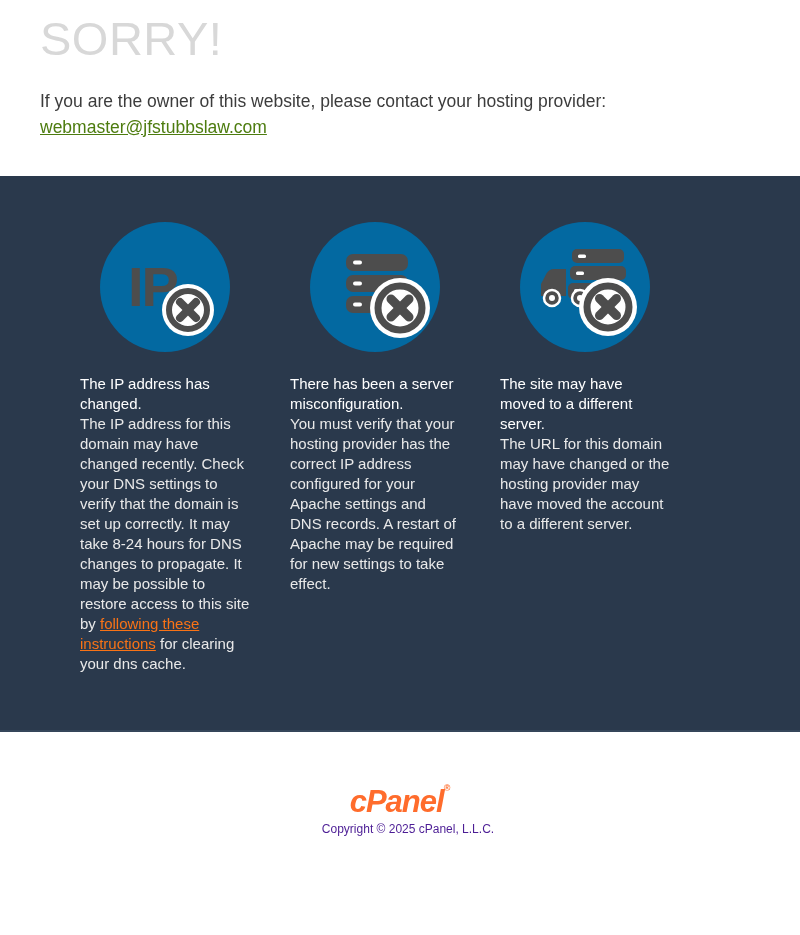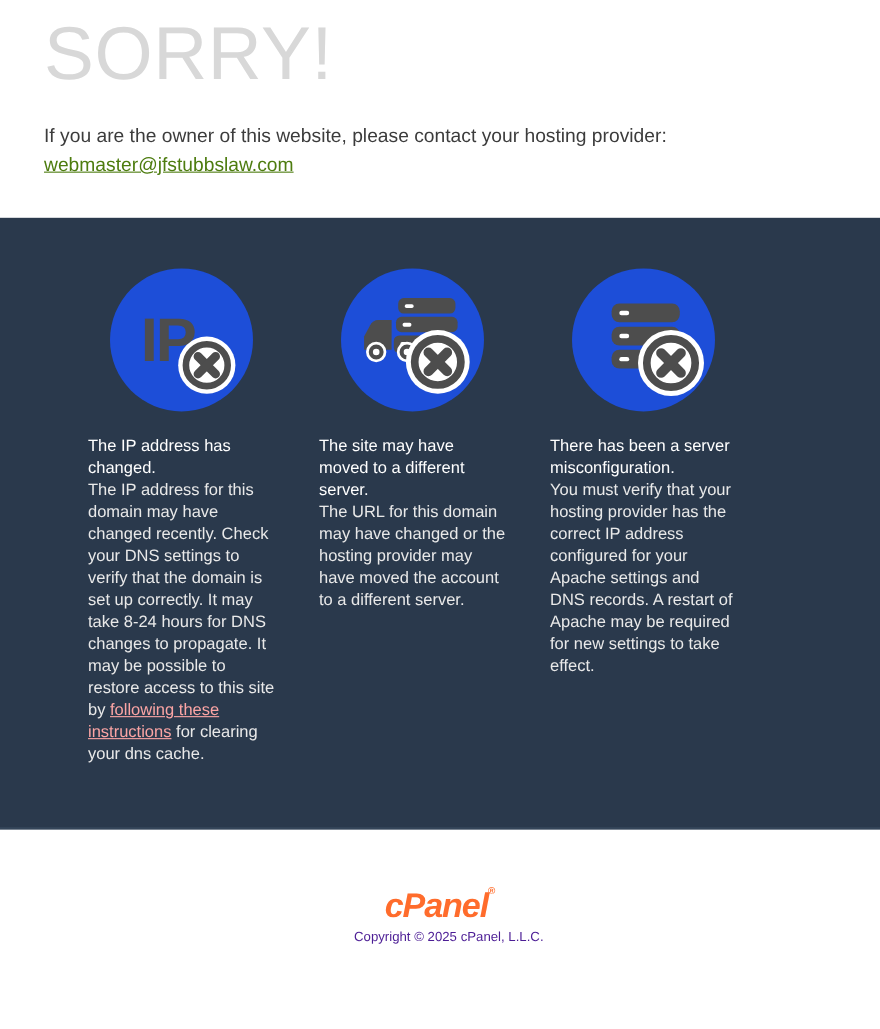--- a/index.html
+++ b/index.html
@@ -5,21 +5,21 @@
   * { box-sizing: border-box; }
   html, body {
     margin: 0; padding: 0;
     width: 800px; height: 935px;
     background: #ffffff;
     font-family: "Liberation Sans", "DejaVu Sans", sans-serif;
   }
   
   .top-section { padding: 14px 40px 0 40px; }
   .sorry-title {
-    font-size: 68px;
+    font-size: 47px;
     font-weight: 400;
     color: #d8d8d8;
     margin: 0 0 26px 0;
     letter-spacing: 0.5px;
     line-height: 1.05;
   }
   .intro {
     font-size: 17.5px;
     color: #3c3c3c;
     line-height: 1.45;
@@ -51,39 +51,39 @@
     margin-left: 60px;
     padding-top: 46px;
   }
   .col {
     width: 210px;
     padding: 0 20px;
   }
   .icon-circle {
     width: 130px; height: 130px;
     border-radius: 50%;
-    background: #1d4ed8;
+    background: #0369a1;
     margin: 0 auto;
     display: flex; align-items: center; justify-content: center;
   }
   .col-heading {
     margin: 22px 0 0 0;
     font-size: 15px;
     font-weight: normal;
     color: #ffffff;
     line-height: 20px;
   }
   .col-body {
     margin: 0;
     font-size: 15px;
     color: #e9e9e9;
     line-height: 20px;
   }
   .col-link {
-    color: #fca5a5;
+    color: #f97316;
     text-decoration: underline;
   }
   
   .footer {
     text-align: center;
     padding-top: 54px;
   }
   .cpanel-logo {
     display: inline-block;
     font-size: 31px;
@@ -132,20 +132,39 @@
           <line x1="96" y1="80" x2="80" y2="96" stroke="#4d4d4d" stroke-width="8" stroke-linecap="round"></line>
         </svg>
       </div>
       <h3 class="col-heading">The IP address has changed.</h3>
       <p class="col-body"><span>The IP address for this domain may have changed recently. Check your DNS settings to verify that the domain is set up correctly. It may take 8-24 hours for DNS changes to propagate. It may be possible to restore access to this site by </span><a class="col-link" href="#">following these instructions</a><span> for clearing your dns cache.</span></p>
     </div>
 
     <div class="col">
       <div class="icon-circle">
         <svg width="130" height="130" viewBox="0 0 130 130" aria-hidden="true">
+          <rect x="36" y="32" width="62" height="17" rx="7" fill="#4d4d4d"></rect>
+          <rect x="36" y="53" width="62" height="17" rx="7" fill="#4d4d4d"></rect>
+          <rect x="36" y="74" width="62" height="17" rx="7" fill="#4d4d4d"></rect>
+          <rect x="43" y="38.5" width="9" height="4" rx="2" fill="#ffffff"></rect>
+          <rect x="43" y="59.5" width="9" height="4" rx="2" fill="#ffffff"></rect>
+          <rect x="43" y="80.5" width="9" height="4" rx="2" fill="#ffffff"></rect>
+          <circle cx="90" cy="86" r="30" fill="#ffffff"></circle>
+          <circle cx="90" cy="86" r="22" fill="#ffffff" stroke="#4d4d4d" stroke-width="7"></circle>
+          <line x1="81" y1="77" x2="99" y2="95" stroke="#4d4d4d" stroke-width="9" stroke-linecap="round"></line>
+          <line x1="99" y1="77" x2="81" y2="95" stroke="#4d4d4d" stroke-width="9" stroke-linecap="round"></line>
+        </svg>
+      </div>
+      <h3 class="col-heading">There has been a server misconfiguration.</h3>
+      <p class="col-body">You must verify that your hosting provider has the correct IP address configured for your Apache settings and DNS records. A restart of Apache may be required for new settings to take effect.</p>
+    </div>
+
+    <div class="col">
+      <div class="icon-circle">
+        <svg width="130" height="130" viewBox="0 0 130 130" aria-hidden="true">
           <rect x="52" y="27" width="52" height="14" rx="5" fill="#4d4d4d"></rect>
           <rect x="50" y="44" width="56" height="14" rx="5" fill="#4d4d4d"></rect>
           <rect x="48" y="61" width="58" height="16" rx="5" fill="#4d4d4d"></rect>
           <rect x="58" y="32.5" width="8" height="3.5" rx="1.5" fill="#ffffff"></rect>
           <rect x="56" y="49.5" width="8" height="3.5" rx="1.5" fill="#ffffff"></rect>
           <rect x="54" y="67" width="8" height="3.5" rx="1.5" fill="#ffffff"></rect>
           <path d="M46 74 L46 47 L34 47 c-3.5 0 -6 1.8 -7.5 4.6 L21 62 L21 74 Z" fill="#4d4d4d"></path>
           <circle cx="32" cy="76" r="8" fill="#4d4d4d" stroke="#ffffff" stroke-width="2.5"></circle>
           <circle cx="32" cy="76" r="3" fill="#ffffff"></circle>
           <circle cx="60" cy="76" r="8" fill="#4d4d4d" stroke="#ffffff" stroke-width="2.5"></circle>
@@ -153,38 +172,19 @@
           <circle cx="88" cy="85" r="29" fill="#ffffff"></circle>
           <circle cx="88" cy="85" r="21" fill="#ffffff" stroke="#4d4d4d" stroke-width="7"></circle>
           <line x1="79.5" y1="76.5" x2="96.5" y2="93.5" stroke="#4d4d4d" stroke-width="9" stroke-linecap="round"></line>
           <line x1="96.5" y1="76.5" x2="79.5" y2="93.5" stroke="#4d4d4d" stroke-width="9" stroke-linecap="round"></line>
         </svg>
       </div>
       <h3 class="col-heading">The site may have moved to a different server.</h3>
       <p class="col-body">The URL for this domain may have changed or the hosting provider may have moved the account to a different server.</p>
     </div>
 
-    <div class="col">
-      <div class="icon-circle">
-        <svg width="130" height="130" viewBox="0 0 130 130" aria-hidden="true">
-          <rect x="36" y="32" width="62" height="17" rx="7" fill="#4d4d4d"></rect>
-          <rect x="36" y="53" width="62" height="17" rx="7" fill="#4d4d4d"></rect>
-          <rect x="36" y="74" width="62" height="17" rx="7" fill="#4d4d4d"></rect>
-          <rect x="43" y="38.5" width="9" height="4" rx="2" fill="#ffffff"></rect>
-          <rect x="43" y="59.5" width="9" height="4" rx="2" fill="#ffffff"></rect>
-          <rect x="43" y="80.5" width="9" height="4" rx="2" fill="#ffffff"></rect>
-          <circle cx="90" cy="86" r="30" fill="#ffffff"></circle>
-          <circle cx="90" cy="86" r="22" fill="#ffffff" stroke="#4d4d4d" stroke-width="7"></circle>
-          <line x1="81" y1="77" x2="99" y2="95" stroke="#4d4d4d" stroke-width="9" stroke-linecap="round"></line>
-          <line x1="99" y1="77" x2="81" y2="95" stroke="#4d4d4d" stroke-width="9" stroke-linecap="round"></line>
-        </svg>
-      </div>
-      <h3 class="col-heading">There has been a server misconfiguration.</h3>
-      <p class="col-body">You must verify that your hosting provider has the correct IP address configured for your Apache settings and DNS records. A restart of Apache may be required for new settings to take effect.</p>
-    </div>
-
   </div>
 </div>
 
 <div class="footer">
   <a class="cpanel-logo" href="#"><span>cPanel</span><span class="cpanel-tm">®</span></a>
   <p class="copyright">Copyright © 2025 cPanel, L.L.C.</p>
 </div>
 
 </body></html>

